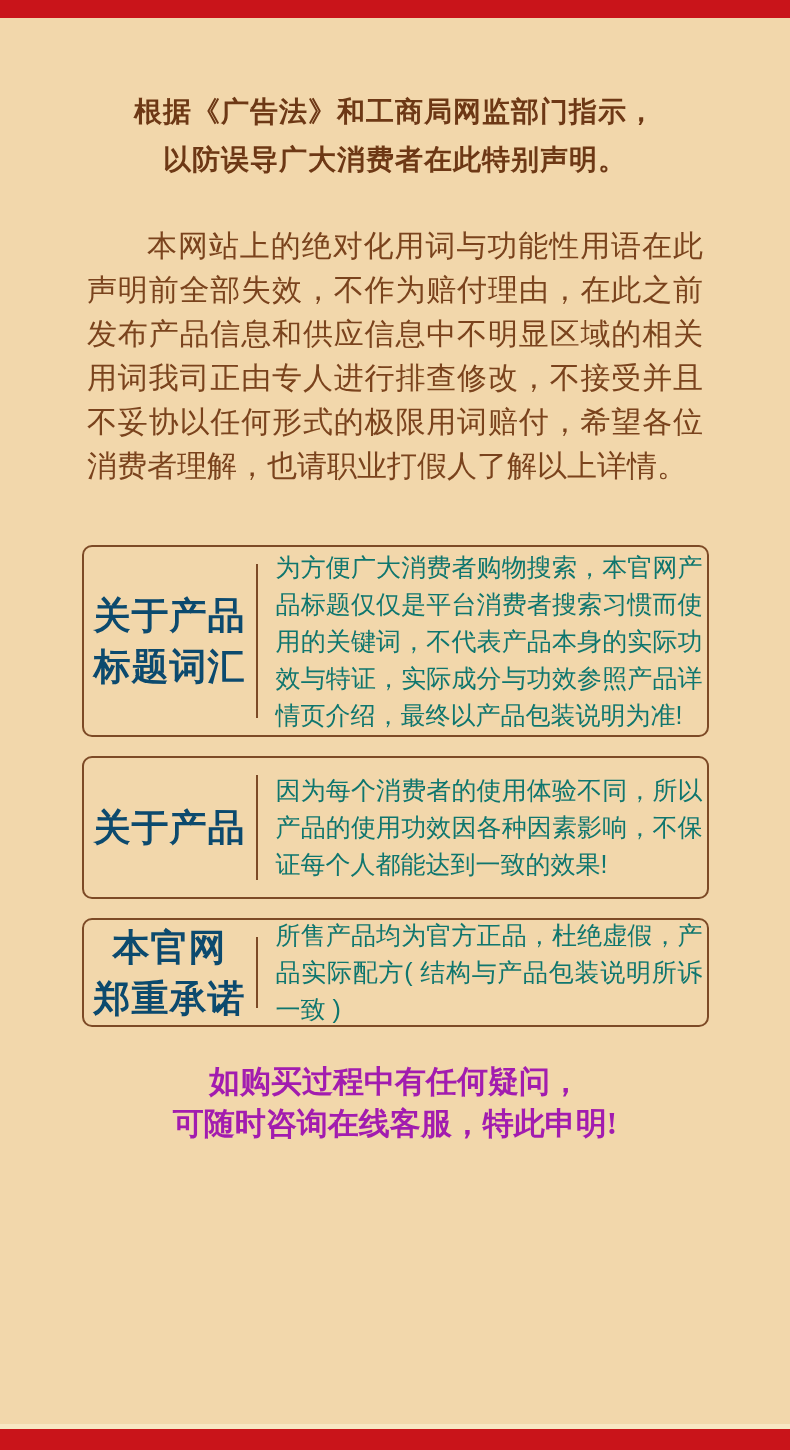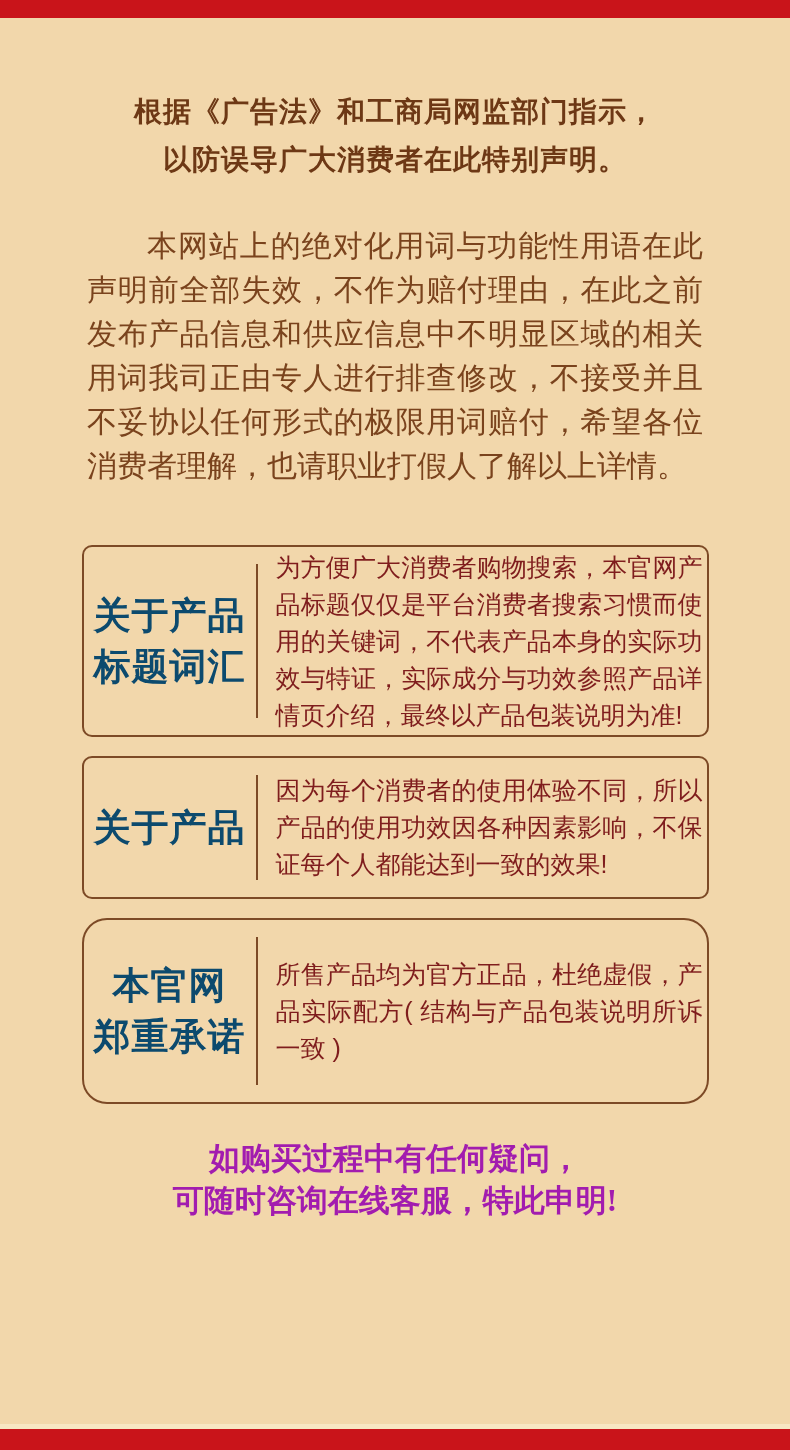--- a/index.html
+++ b/index.html
@@ -25,31 +25,31 @@
   .para-1 { margin-top:42px; }
   .para-2 { margin-top:40px; }
 
   .boxes { margin-top:57px; display:flex; flex-direction:column; align-items:center; gap:19px; }
   .vbox {
     width:627px; border:2px solid #7d4a26; border-radius:10px;
     display:flex; background:transparent;
   }
   .vbox-1 { height:192px; }
   .vbox-2 { height:143px; }
-  .vbox-3 { height:186px;border-radius:25px; }
+  .vbox-3 { height:109px; }
   .box-label {
     width:172px; flex:0 0 172px;
     display:flex; flex-direction:column; justify-content:center; align-items:center;
     font-weight:bold; font-size:37px; line-height:51px; color:#0c4a6e; letter-spacing:1px;
   }
   .box-divider { width:2px; background:#7d4a26; margin:17px 0; }
   .box-text {
     flex:1; display:flex; align-items:center;
     font-family:"Liberation Sans","DejaVu Sans",sans-serif;
-    font-size:25px; line-height:37px; color:#7f1d1d;
+    font-size:25px; line-height:37px; color:#0f766e;
     padding:8px 4px 8px 18px; text-align:justify;
   }
   .footer { margin-top:34px; text-align:center; font-weight:bold; font-size:31px; line-height:42px; color:#a21caf; }
 </style>
 </head>
 <body>
 
 <div class="page">
 
   <div class="bar bar-top"></div>

